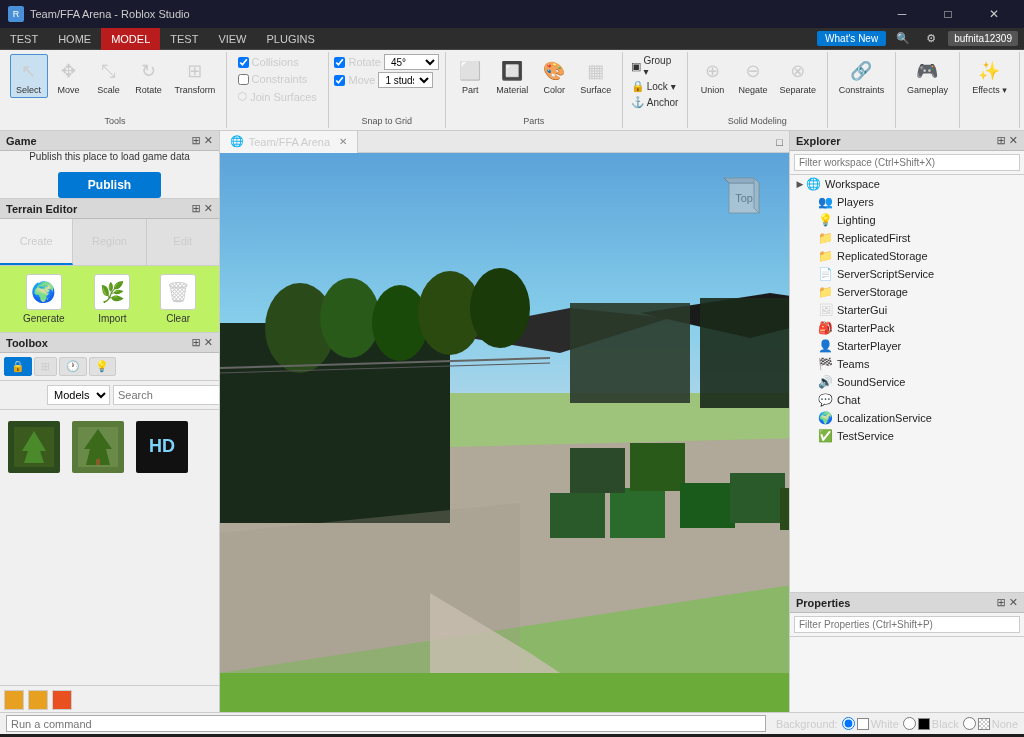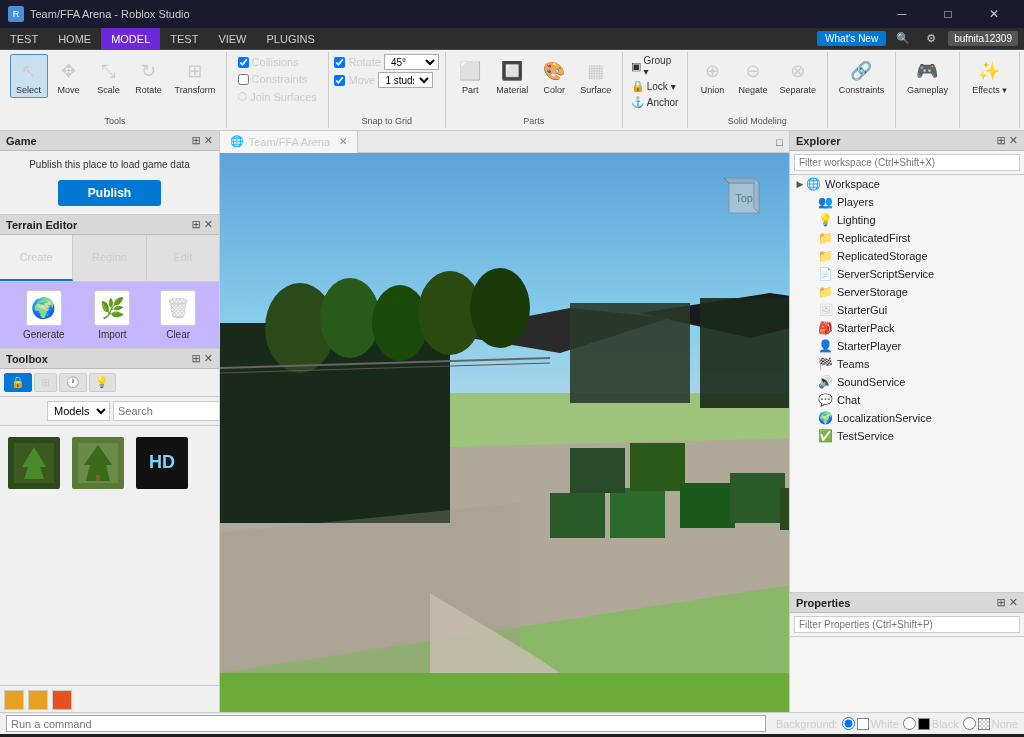--- a/index.html
+++ b/index.html
@@ -14,21 +14,21 @@
     #title-bar .title-icon { width: 16px; height: 16px; background: #4a90d9; border-radius: 2px; font-size: 9px; color: white; display: flex; align-items: center; justify-content: center; }
     #title-bar .title-text { font-size: 11px; }
     #title-bar .window-controls { display: flex; gap: 2px; }
     #title-bar .win-btn { width: 44px; height: 28px; display: flex; align-items: center; justify-content: center; cursor: pointer; font-size: 12px; color: #ccc; }
 
     
     #menu-bar {
       display: flex; align-items: center; background: #2d2d2d; height: 22px; border-bottom: 1px solid #444;
     }
     #menu-bar .menu-item { padding: 2px 10px; cursor: pointer; color: #ccc; height: 22px; display: flex; align-items: center; }
-    #menu-bar .menu-item.active { background: #6d28d9; color: white; }
+    #menu-bar .menu-item.active { background: #b91c1c; color: white; }
 
     
     #ribbon {
       background: #f0f0f0; border-bottom: 1px solid #ccc; display: flex; flex-direction: column;
     }
 
     #ribbon-content { display: flex; align-items: stretch; padding: 2px 4px; background: #f0f0f0; min-height: 80px; }
     .ribbon-group { display: flex; flex-direction: column; align-items: center; border-right: 1px solid #ccc; padding: 2px 6px; min-width: 60px; }
     .ribbon-group-items { display: flex; align-items: flex-start; gap: 2px; flex: 1; }
     .ribbon-group-label { font-size: 9px; color: #555; margin-top: 2px; text-align: center; width: 100%; }
@@ -57,26 +57,26 @@
 
     
     #left-panels { width: 220px; display: flex; flex-direction: column; background: #f5f5f5; border-right: 1px solid #ccc; }
 
     
     #game-panel { background: #f0f0f0; border-bottom: 1px solid #ccc; }
     .panel-header { display: flex; align-items: center; justify-content: space-between; background: #d8d8d8; padding: 3px 6px; border-bottom: 1px solid #bbb; }
     .panel-header-title { font-size: 11px; font-weight: bold; color: #222; }
     .panel-header-btns { display: flex; gap: 3px; }
     .panel-header-btn { cursor: pointer; color: #555; font-size: 11px; }
-    .panel-content { padding: 8px; display: flex; flex-direction: column; align-items: center; }
+    .panel-content { display: flex; flex-direction: column; align-items: center; }
     .publish-msg { text-align: center; color: #333; margin-bottom: 10px; font-size: 10px; }
     .publish-btn { background: #0078d4; color: white; border: none; padding: 6px 30px; border-radius: 3px; cursor: pointer; font-size: 12px; font-weight: bold; }
 
     
-    #terrain-panel { background: #c4b5fd; border-bottom: 1px solid #ccc; }
+    #terrain-panel { background: #bef264; border-bottom: 1px solid #ccc; }
     .terrain-tabs { display: flex; border-bottom: 1px solid #ccc; }
     .terrain-tab { flex: 1; text-align: center; padding: 16px; cursor: pointer; font-size: 11px; border: none; background: #e0e0e0; border-right: 1px solid #ccc; }
     .terrain-tab:last-child { border-right: none; }
     .terrain-tab.active { background: #f0f0f0; border-bottom: 2px solid #0078d4; }
     .terrain-actions { display: flex; justify-content: space-around; padding: 8px; }
     .terrain-action { display: flex; flex-direction: column; align-items: center; gap: 3px; cursor: pointer; }
     .terrain-action-icon { width: 36px; height: 36px; border: 1px solid #ccc; border-radius: 3px; display: flex; align-items: center; justify-content: center; font-size: 20px; background: white; }
     .terrain-action-label { font-size: 10px; color: #333; }
 
     

